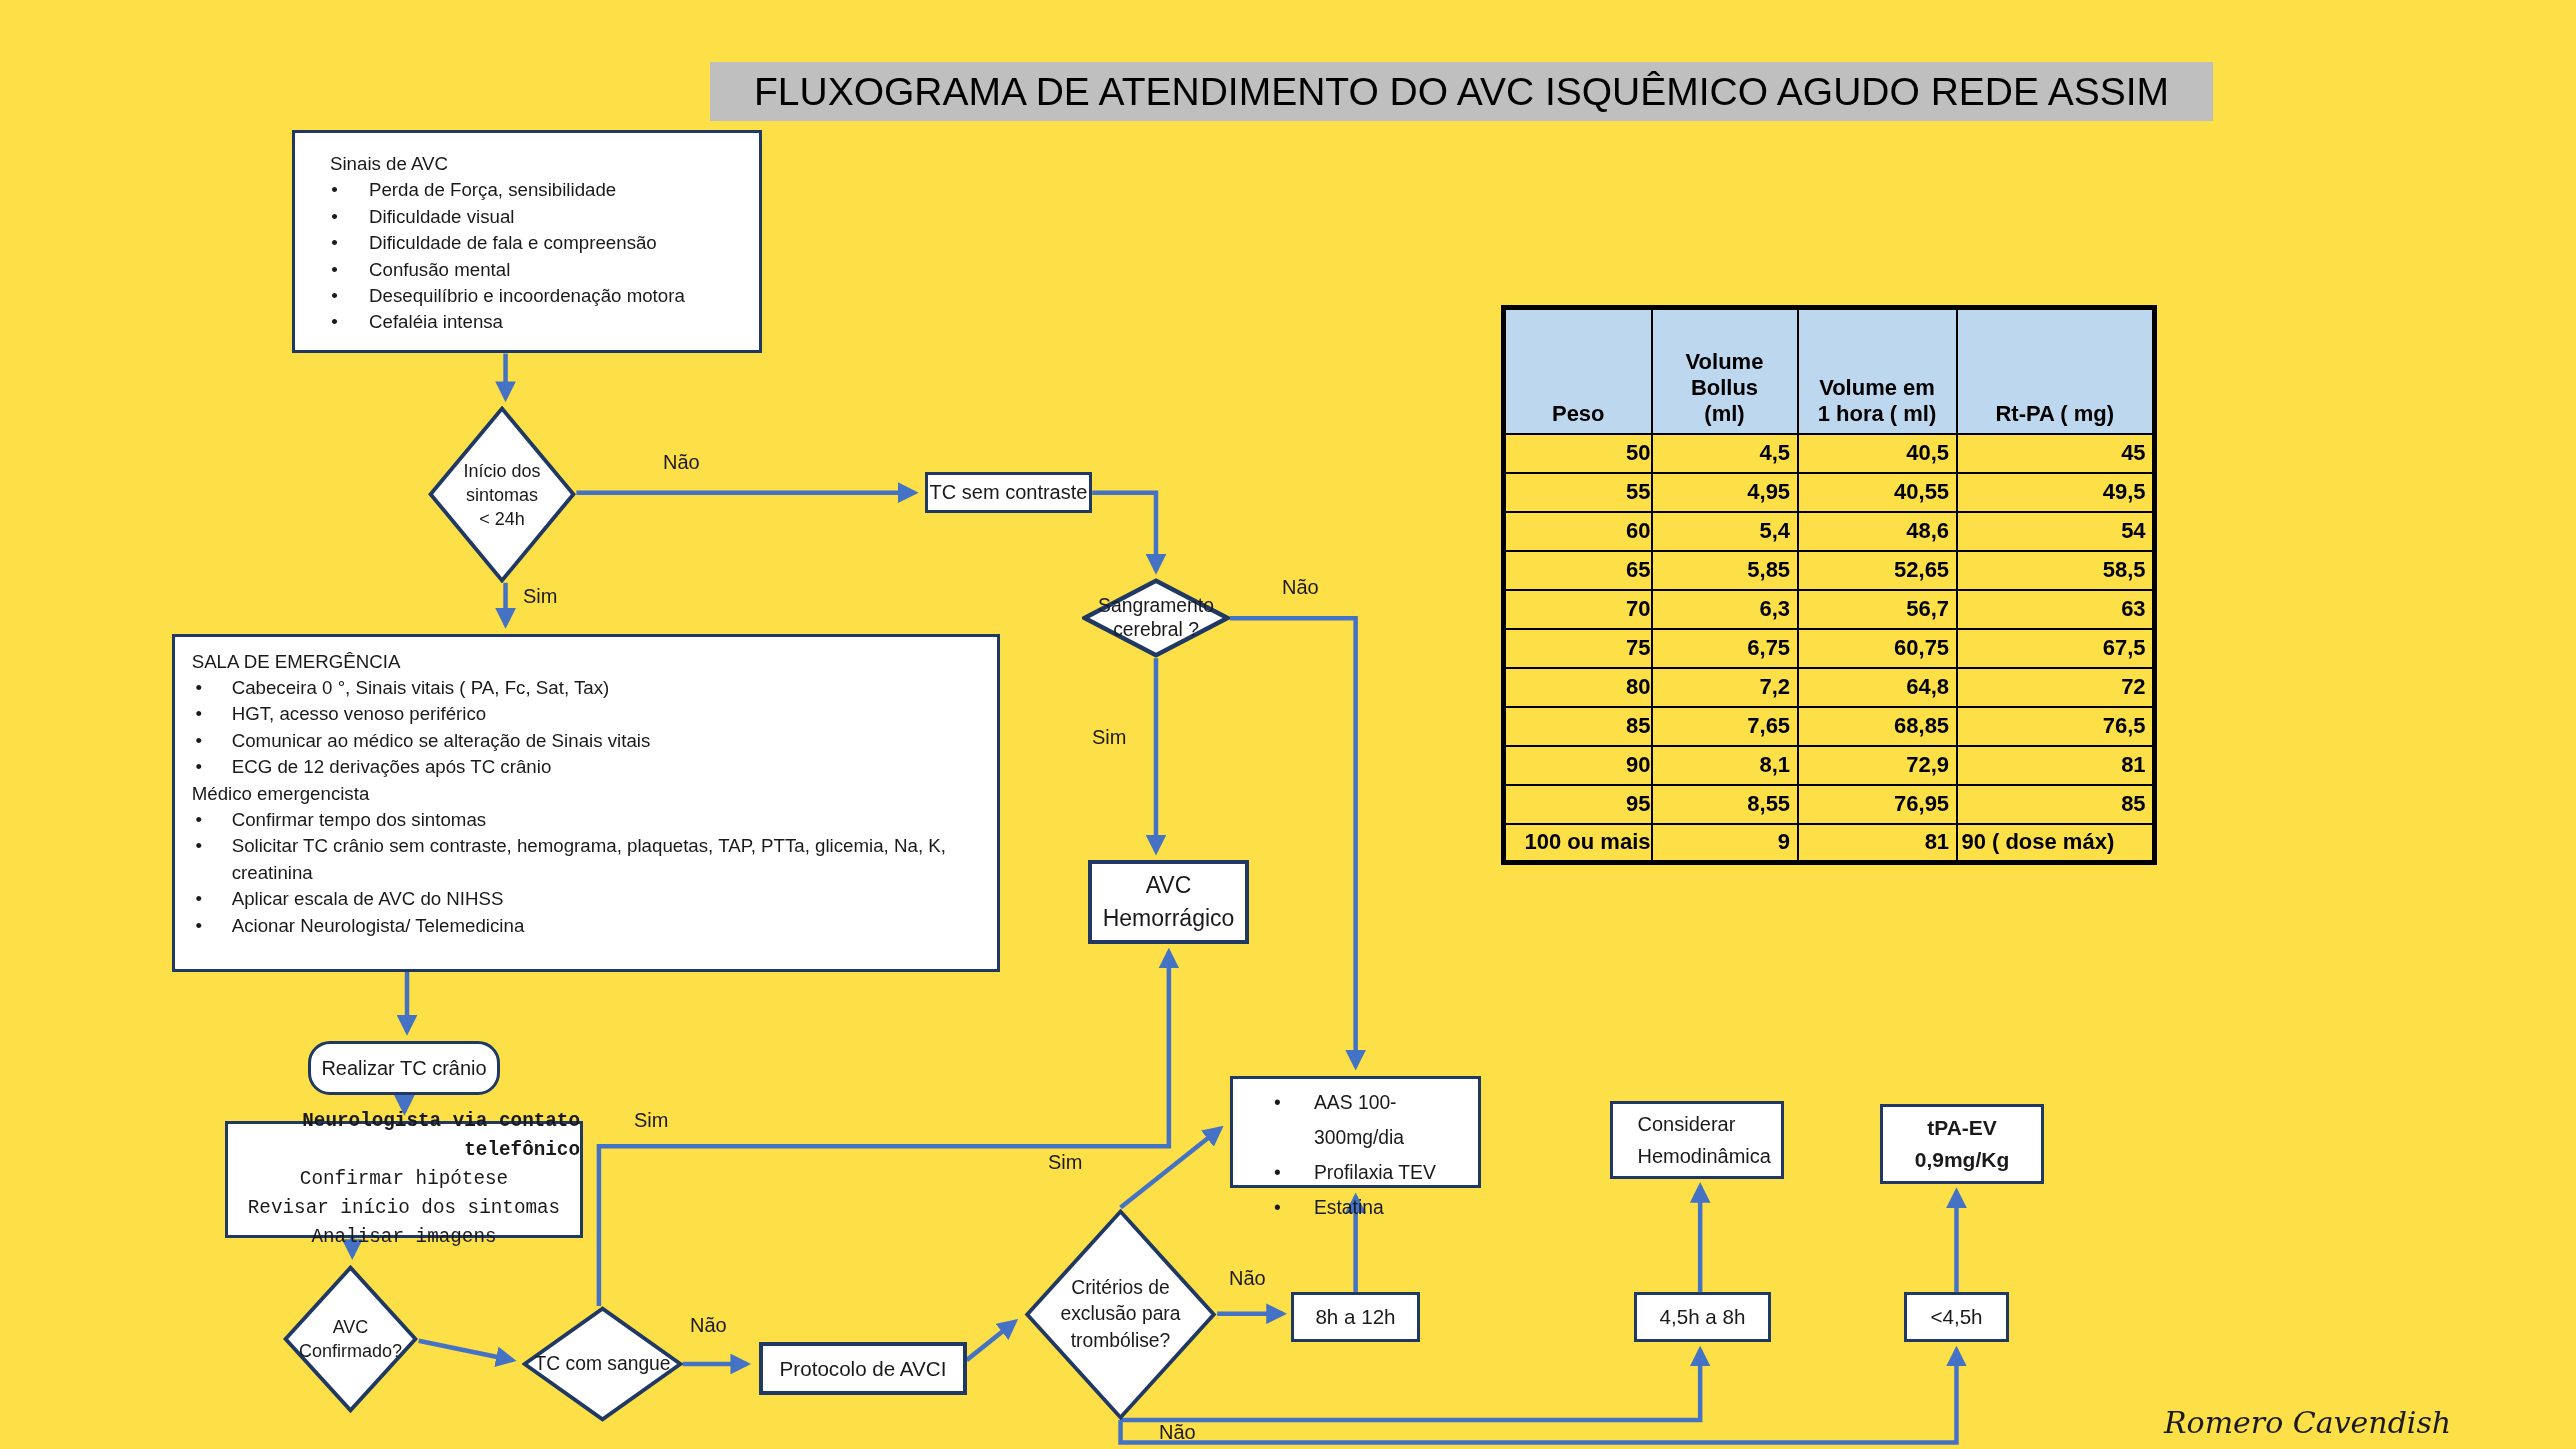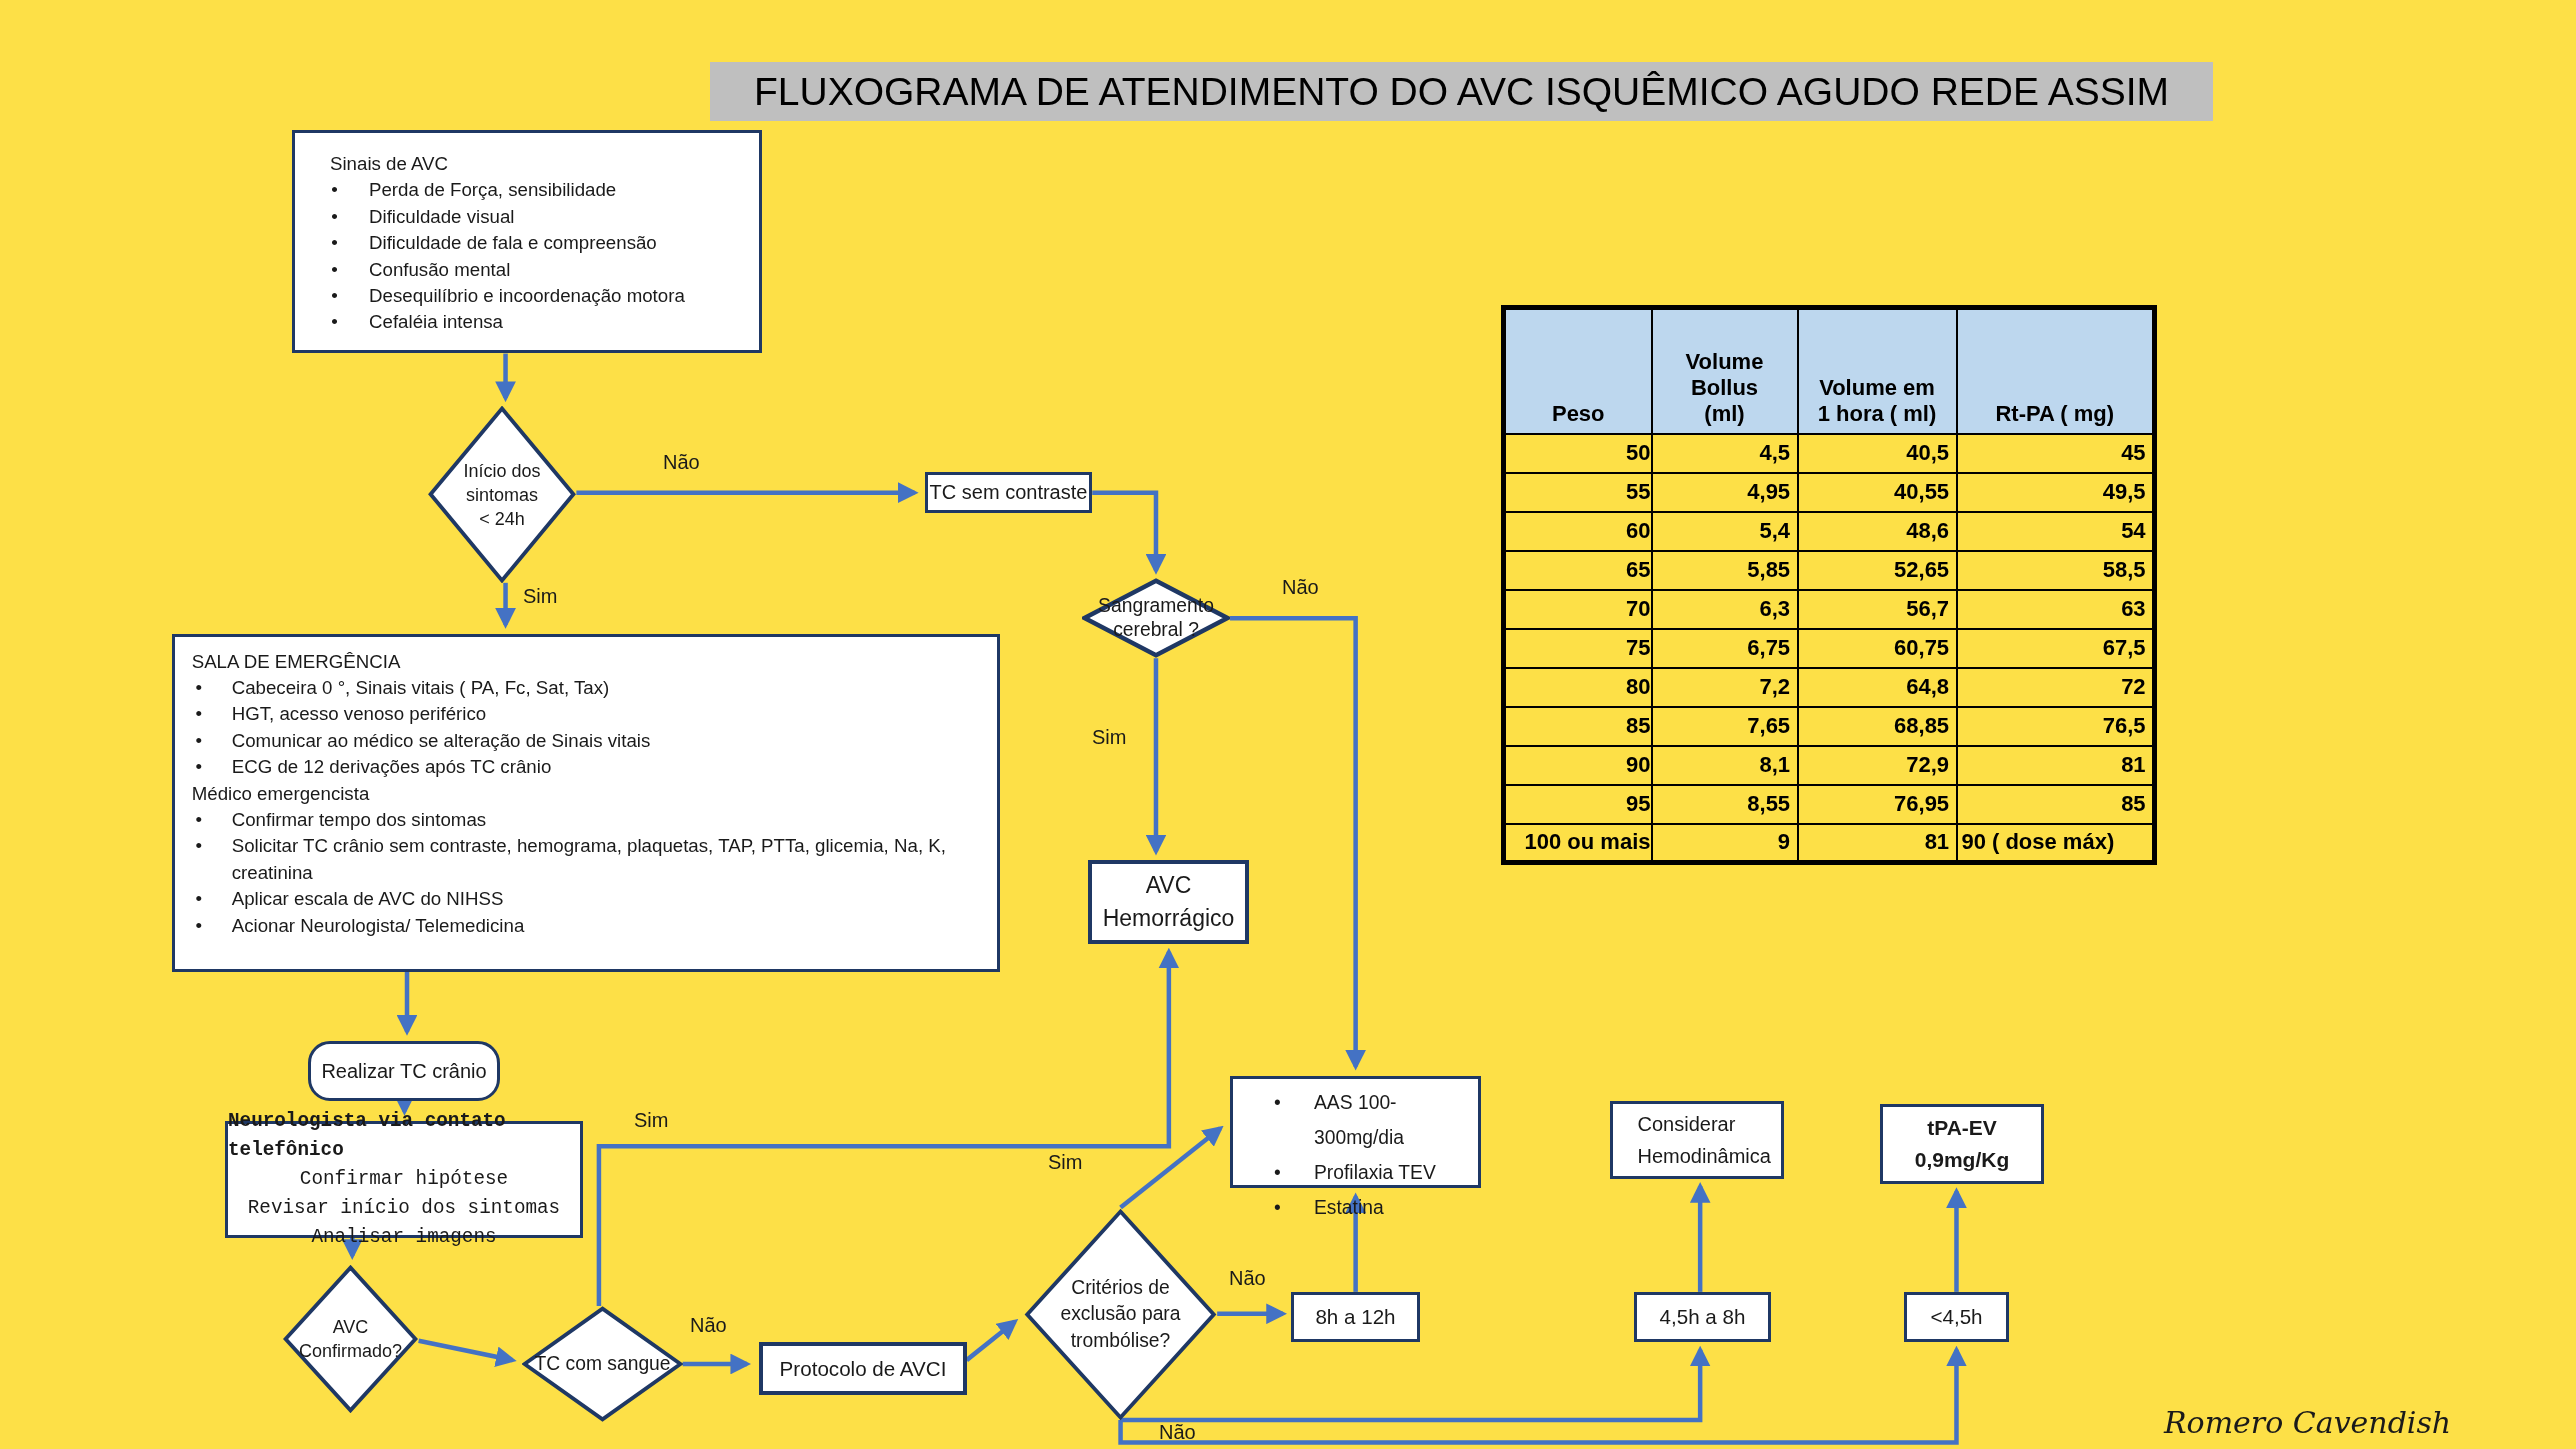--- a/index.html
+++ b/index.html
@@ -1,35 +1,35 @@
 <!DOCTYPE html>
 <html style="font-size:10.3px"><head>
 <meta charset="utf-8">
 <style>
   html,body{margin:0;padding:0;background:#ffffff;}
   #stage{position:relative;width:2576px;height:1449px;background:#fde047;overflow:hidden;
          font-family:"Liberation Sans",sans-serif;color:#1a1a1a;}
   .wires{position:absolute;left:0;top:0;width:2576px;height:1449px;z-index:1;}
   .node{position:absolute;background:#fff;border:3.2px solid #1f3864;box-sizing:border-box;z-index:2;}
-  .center{display:flex;flex-direction:column;align-items:center;justify-content:center;text-align:left;}
+  .center{display:flex;flex-direction:column;align-items:center;justify-content:center;text-align:right;}
   .diamond{position:absolute;z-index:2;}
   .diamond svg{position:absolute;left:0;top:0;width:100%;height:100%;}
   .diamond .dtext{position:absolute;left:-20%;top:0;width:140%;height:100%;z-index:3;
                   display:flex;flex-direction:column;align-items:center;justify-content:center;text-align:center;}
   .elabel{position:absolute;z-index:4;font-size:20px;color:#1a1a1a;}
   .li{position:relative;padding-left:84px;}
   .li .dot{position:absolute;left:39px;top:0;}
   
   #sinais{left:292px;top:130px;width:470px;height:223px;font-size:18.7px;line-height:26.4px;padding:18px 6.4px 0 35px;}
   #sinais .li{padding-left:39px;} #sinais .li .dot{left:1.3px;}
   #sala{left:172px;top:634px;width:828px;height:338px;font-size:18.7px;line-height:26.4px;padding:11.6px 6.4px 0 16.7px;}
   #sala .li{padding-left:40px;} #sala .li .dot{left:3.9px;}
   #tc-sem{left:925px;top:472px;width:167px;height:41px;border-width:3.9px;font-size:20px;}
   #avch{left:1088px;top:860px;width:161px;height:84px;border-width:4.5px;font-size:23px;line-height:33px;}
-  #realizar{left:308px;top:1041px;width:192px;height:60px;border-width:3.9px;font-size:20px;border-radius:22px;}
+  #realizar{left:308px;top:1041px;width:192px;height:54px;border-width:3.9px;font-size:20px;border-radius:22px;}
   #neuro{left:225px;top:1121px;width:358px;height:117px;font-size:19.3px;line-height:29px;font-family:Liberation Mono, monospace;}
   #neuro .nt{font-weight:bold;}
   #protocolo{left:759px;top:1342px;width:208px;height:53px;border-width:4.5px;font-size:20.6px;}
   #aas{left:1230px;top:1076px;width:251px;height:112px;border-width:3.9px;font-size:19.3px;line-height:35px;padding-top:6.4px;}
   #aas .li{padding-left:81px;} #aas .li .dot{left:41px;}
   #h8a12{left:1291px;top:1292px;width:129px;height:50px;border-width:3.9px;font-size:20.6px;}
   #considerar{left:1610px;top:1101px;width:174px;height:78px;border-width:3.2px;font-size:20px;line-height:32px;
               display:flex;flex-direction:column;justify-content:center;padding-left:24.5px;box-sizing:border-box;}
   #h45a8{left:1634px;top:1292px;width:137px;height:50px;border-width:3.9px;font-size:20.6px;}
   #lt45{left:1904px;top:1292px;width:105px;height:50px;border-width:3.9px;font-size:20.6px;}

